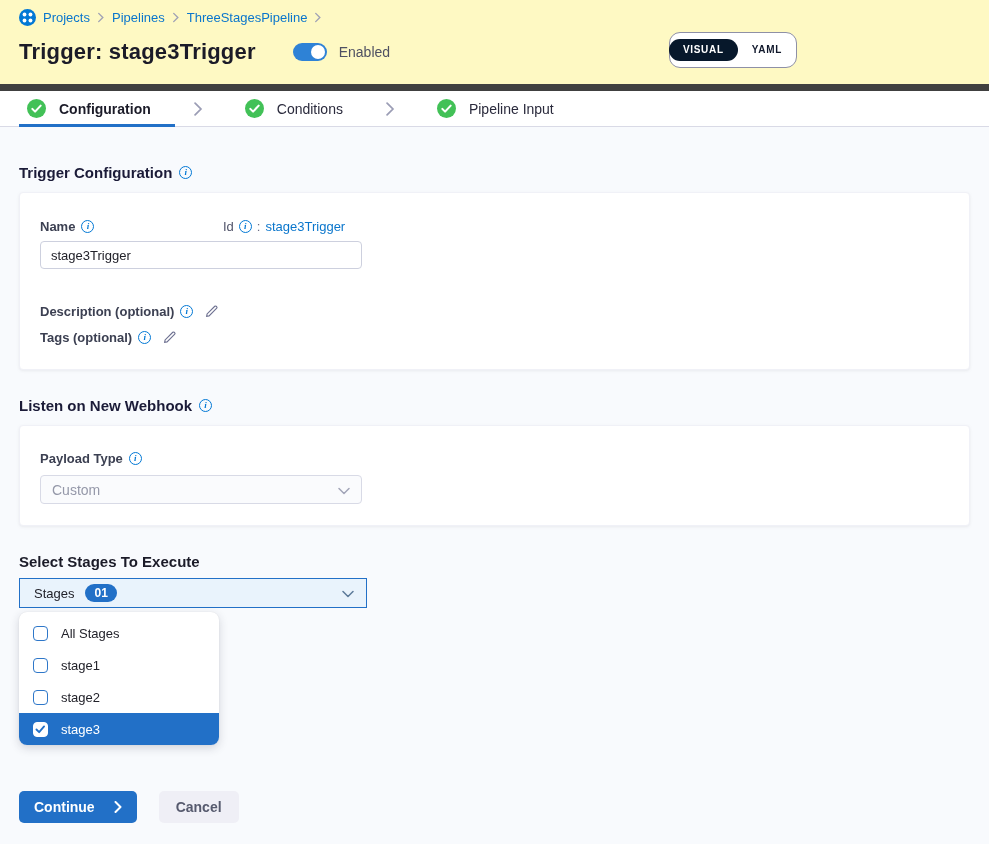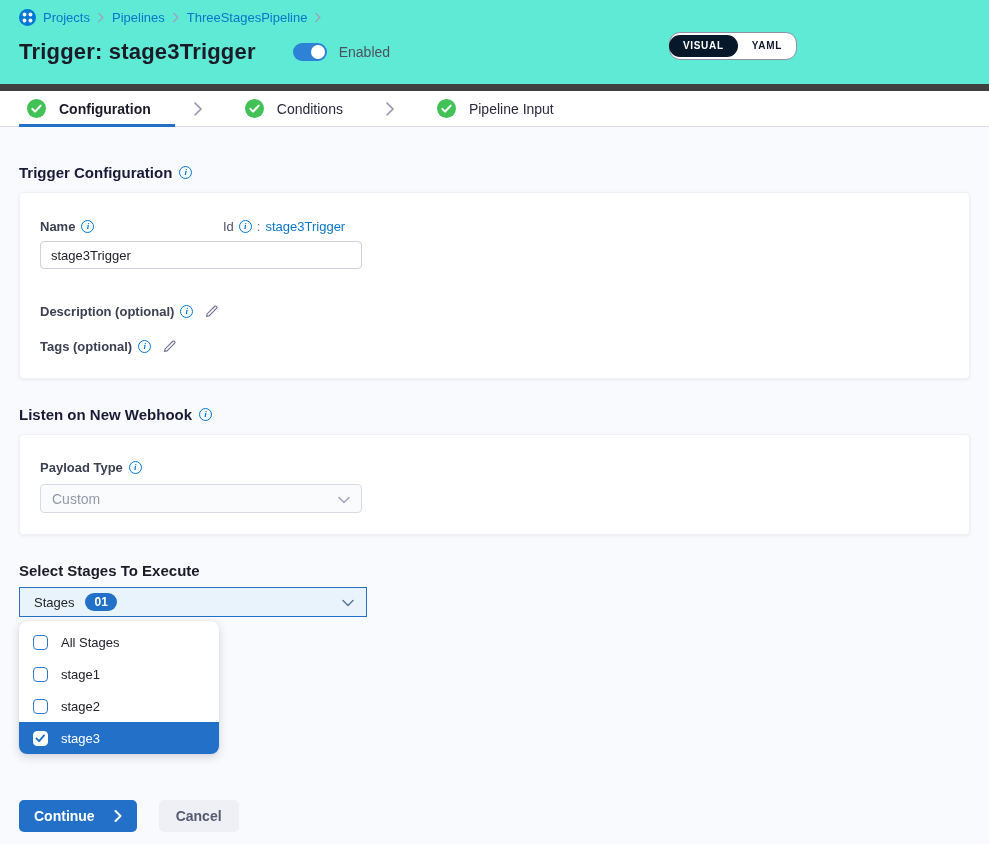--- a/index.html
+++ b/index.html
@@ -2,30 +2,30 @@
 <html><head>
 <meta charset="utf-8">
 <style>
   * { margin:0; padding:0; box-sizing:border-box; }
   body { background:#e5e7ee; }
   .page{
     width:989px;height:844px;background:#fff;position:relative;overflow:hidden;
     font-family:"Liberation Sans","DejaVu Sans",sans-serif;
   }
   
-  .header{height:84px;background:#5eead4;position:relative;}
+  .header{height:84px;background:#fef9c3;position:relative;}
   .breadcrumb{display:flex;align-items:center;gap:7px;padding:9px 0 0 19px;font-size:13px;}
   .crumb{color:#0a76cc;cursor:pointer;}
   .crumb-sep{display:flex;align-items:center;}
   .title-row{display:flex;align-items:center;margin:13px 0 0 19px;}
   .page-title{font-size:22px;font-weight:bold;color:#1b1b28;letter-spacing:.2px;}
   .toggle{width:34px;height:18px;border-radius:9px;background:#2e82d6;margin-left:37px;position:relative;cursor:pointer;flex:none;}
   .toggle-knob{position:absolute;right:2px;top:2px;width:14px;height:14px;border-radius:50%;background:#fff;}
   .enabled-label{margin-left:12px;font-size:14px;color:#4f5162;}
-  .view-toggle{position:absolute;top:32px;right:192px;display:flex;align-items:center;border:1px solid #8e90a6;border-radius:11px;height:28px;background:#fff;}
+  .view-toggle{position:absolute;top:32px;right:192px;display:flex;align-items:center;border:1px solid #8e90a6;border-radius:11px;height:36px;background:#fff;}
   .view-seg{font-size:10px;font-weight:bold;letter-spacing:.7px;padding:0 14px;line-height:20px;color:#10182b;cursor:pointer;}
   .view-seg.active{background:#07182b;color:#fff;border-radius:11px;margin:-1px 0 -1px -1px;height:22px;line-height:22px;}
   
   .tabbar{height:43px;border-top:7px solid #404040;border-bottom:1px solid #d9dae6;display:flex;align-items:center;padding-left:19px;background:#fff;}
   .tab{display:flex;align-items:center;gap:13px;height:100%;padding:0 24px;position:relative;cursor:pointer;}
   .tab.first{padding-left:8px;}
   .tab-label{font-size:14px;color:#2a2a3c;}
   .tab.active .tab-label{font-weight:bold;color:#1b1b28;}
   .tab.active::after{content:"";position:absolute;left:0;right:0;bottom:-1px;height:3px;background:#2270c7;}
   .tab-sep{display:flex;align-items:center;margin:0 18px;}
@@ -38,21 +38,21 @@
   .card{background:#fff;border:1px solid #f0f1f7;border-radius:4px;box-shadow:0 1px 3px rgba(96,97,112,.10);margin-top:11px;}
   .card1{padding:26px 20px 24px;}
   .labels-row{display:flex;}
   .field-label{font-size:13px;font-weight:bold;color:#3c4052;display:inline-flex;align-items:center;gap:6px;}
   .name-wrap{width:183px;}
   .id-wrap{display:flex;align-items:center;gap:5px;font-size:13px;color:#6b6d85;}
   .id-label{color:#51546a;}
   .id-value{color:#0a76cc;cursor:pointer;}
   .text-input{display:block;margin-top:7px;width:322px;height:28px;border:1px solid #cdd0de;border-radius:4px;font-size:13px;color:#22222a;padding:0 10px;background:#fff;font-family:inherit;}
   .opt-row{margin-top:35px;display:flex;align-items:center;gap:8px;}
-  .opt-row.tags{margin-top:20px;text-align:center;}
+  .opt-row.tags{margin-top:11px;text-align:center;}
   .pencil{display:flex;align-items:center;cursor:pointer;margin-left:3px;}
   .card2{padding:23px 20px 21px;}
   .select-box{margin-top:8px;width:322px;height:29px;border:1px solid #d8dae6;border-radius:4px;background:#fafbfd;display:flex;align-items:center;justify-content:space-between;padding:0 11px;cursor:pointer;}
   .select-value{font-size:14px;color:#9598a9;}
   .stages-heading{margin-top:27px;font-size:15px;font-weight:bold;color:#1b1b28;}
   .stages-select{margin-top:8px;width:348px;height:30px;border:1px solid #2270c7;border-radius:0;background:#e9f3fc;display:flex;align-items:center;padding:0 12px;cursor:pointer;}
   .stages-label{font-size:13px;color:#22222a;margin-left:2px;}
   .count-badge{margin-left:11px;background:#2270c7;color:#fff;font-size:12px;font-weight:bold;padding:2px 9px;border-radius:9px;}
   .stages-select .dd-arrow{margin-left:auto;}
   

